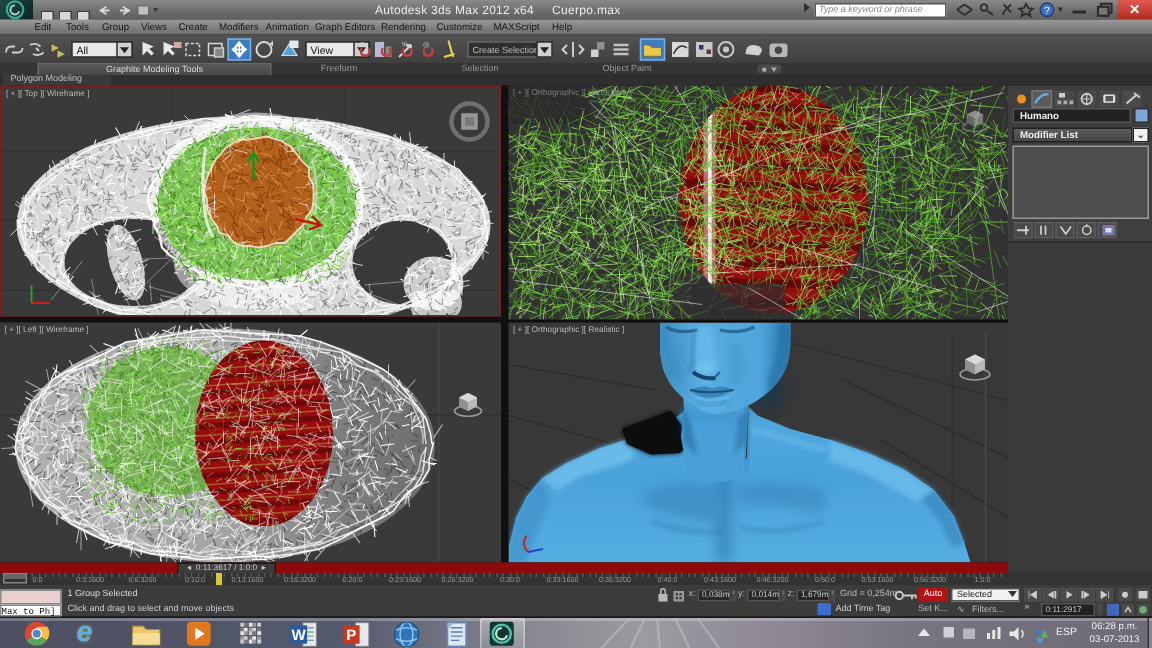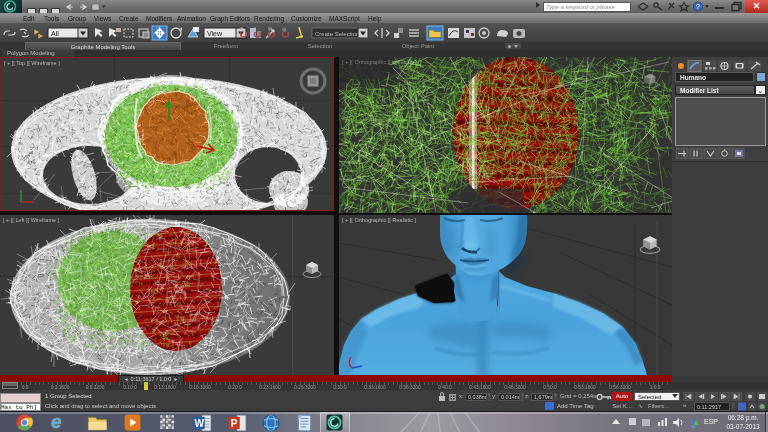--- a/index.html
+++ b/index.html
@@ -6,20 +6,21 @@
       <circle cx="7" cy="6.5" r="5.5" fill="none" stroke="#3aa890" stroke-width="1.5"></circle>
       <path d="M7 3.6 A3 3 0 1 0 9.8 7.5" fill="none" stroke="#a8d8cc" stroke-width="1.3"></path>
     </svg>
     <div class="abs" style="left:27px;top:2px"><span style="display:inline-block;width:9px;height:8px;background:#d8d8d8;border:1px solid #3a3a3a;margin-right:3px"></span><span style="display:inline-block;width:9px;height:8px;background:#d8d8d8;border:1px solid #3a3a3a;margin-right:3px"></span><span style="display:inline-block;width:9px;height:8px;background:#d8d8d8;border:1px solid #3a3a3a;margin-right:3px"></span></div>
     <svg class="abs" style="left:64px;top:3px" width="44" height="8" viewBox="0 0 44 8">
       <path d="M7 1.5 L3 4 L7 6.5 M3 4 L9 4" stroke="#d8d8d8" stroke-width="1.2" fill="none"></path>
       <path d="M18 1.5 L22 4 L18 6.5 M22 4 L16 4" stroke="#d8d8d8" stroke-width="1.2" fill="none"></path>
       <rect x="28" y="1" width="7" height="6" fill="#c0c0c0" stroke="#555" stroke-width="0.5"></rect>
       <path d="M38 2.5 l3.5 0 l-1.75 2.5 z" fill="#2d2d2d"></path>
     </svg>
+    <div class="abs" style="left:250px;top:2px;font-size:8px;color:#ededed;letter-spacing:0.2px">Autodesk 3ds Max  2012 x64&nbsp;&nbsp;&nbsp;&nbsp;&nbsp;Cuerpo.max</div>
     <div class="abs" style="left:536px;top:2px;width:0;height:0;border-left:4px solid #2e2e2e;border-top:3.5px solid transparent;border-bottom:3.5px solid transparent"></div>
     <div class="abs" style="left:543px;top:1.5px;width:88px;height:10px;background:#fff;border:1px solid #555;font-style:italic;font-size:6px;color:#888;padding:1px 2px">Type a keyword or phrase</div>
     <svg class="abs" style="left:636px;top:1px" width="72" height="11" viewBox="0 0 72 11">
       <g stroke="#2d2d2d" stroke-width="1.2" fill="none">
         <path d="M2 5.5 L7 2 M7 9 L12 5.5 M2 5.5 L7 9 M7 2 L12 5.5"></path>
         <circle cx="20" cy="4" r="2.2"></circle>
         <path d="M22 6 L26 9"></path>
         <path d="M33 2 L38 7 M38 2 L33 7 L33 9"></path>
         <path d="M48 1.5 L49.5 4.5 L52.5 4.8 L50.2 6.8 L51 9.8 L48 8 L45 9.8 L45.8 6.8 L43.5 4.8 L46.5 4.5 Z"></path>
       </g>

